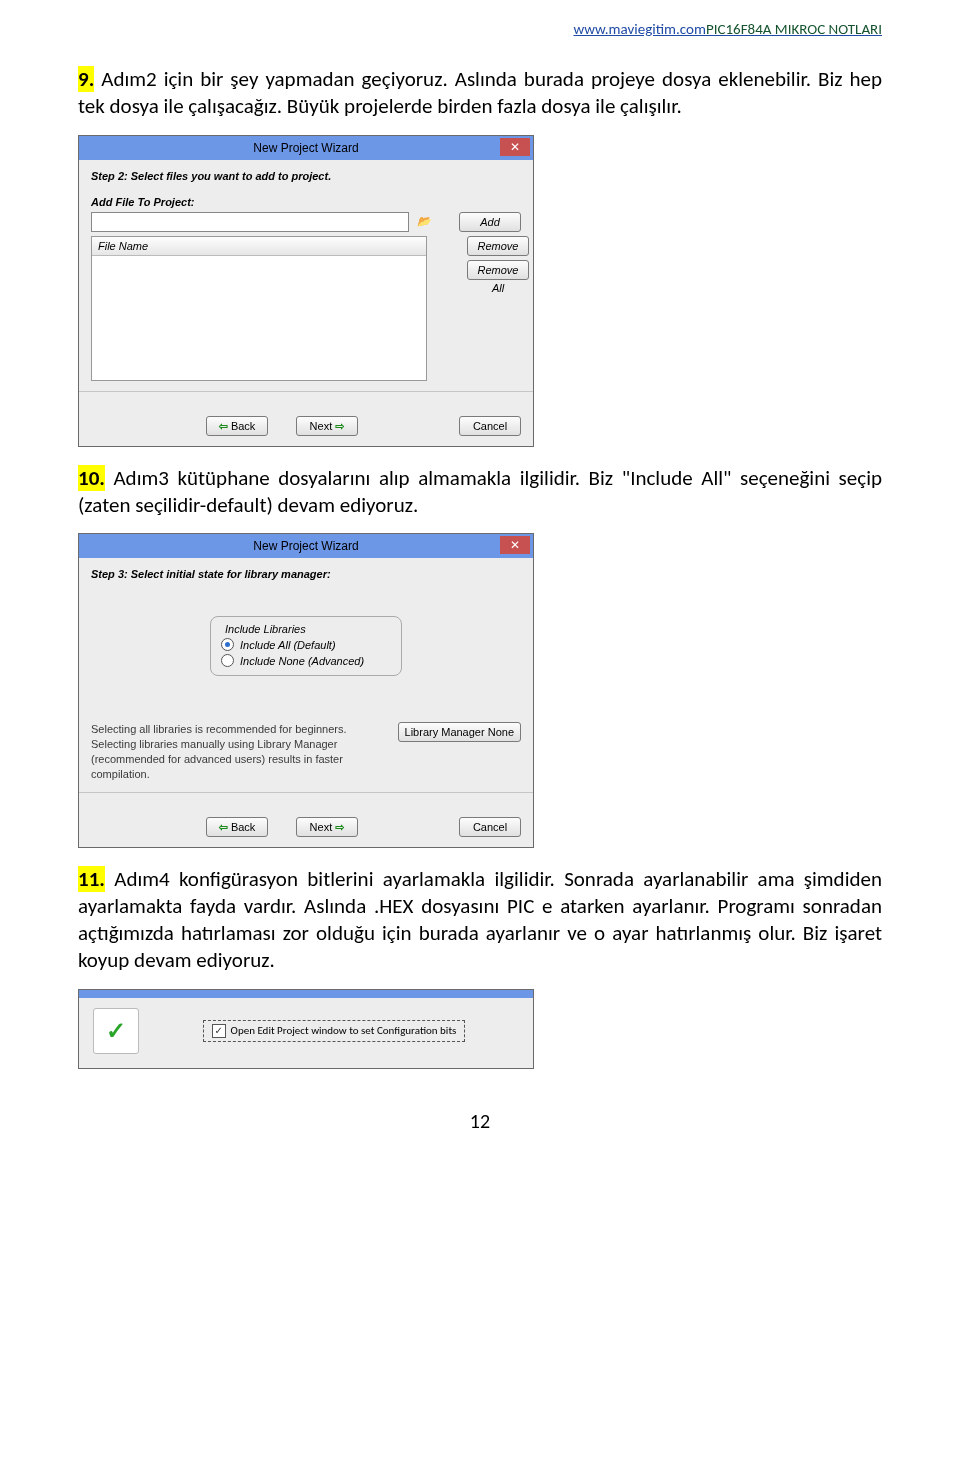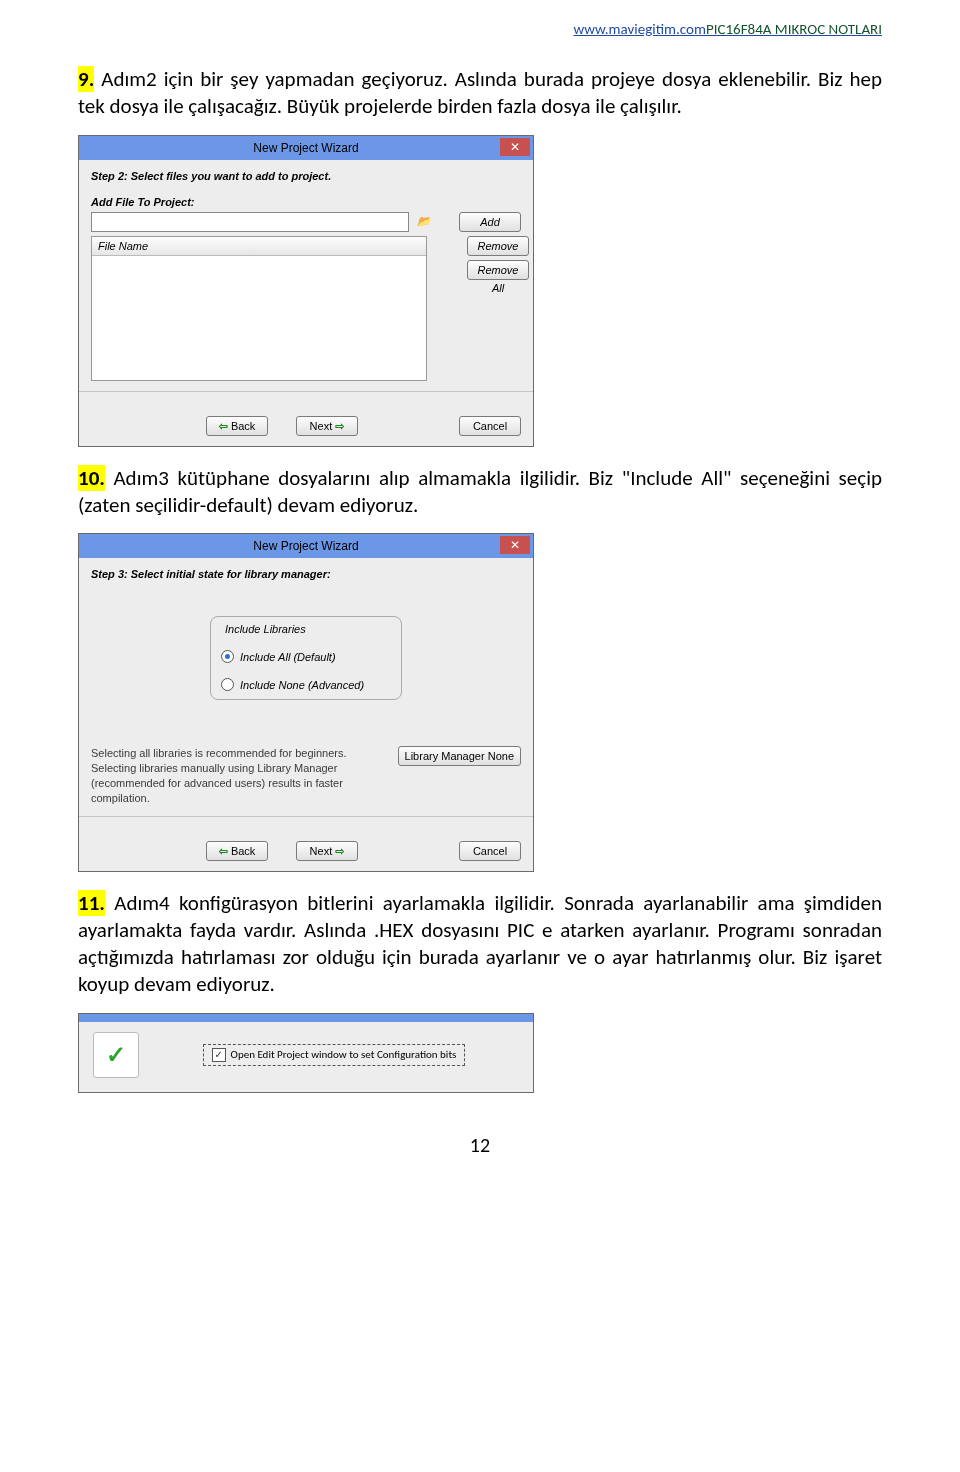--- a/index.html
+++ b/index.html
@@ -150,21 +150,21 @@
     margin: 0 auto 14px auto;
     background: #ededed;
   }
   .group-title {
     margin-top: -13px;
     background: #ededed;
     display: inline-block;
     padding: 0 4px;
     font-size: 11px;
   }
-  .radiorow { display: flex; align-items: center; gap: 6px; font-size: 11px; margin-top: 15px; }
+  .radiorow { display: flex; align-items: center; gap: 6px; font-size: 11px; margin-top: 3px; }
   .radio { width: 11px; height: 11px; border: 1px solid #555; border-radius: 50%; background: #fff; display: inline-flex; align-items: center; justify-content: center; }
   .radio.dot::after { content: ""; width: 5px; height: 5px; background: #2d6fd0; border-radius: 50%; display: block; }
 
   .helprow {
     display: flex;
     align-items: flex-start;
     gap: 18px;
     padding: 0 12px 10px 12px;
     font-size: 11px;
   }

